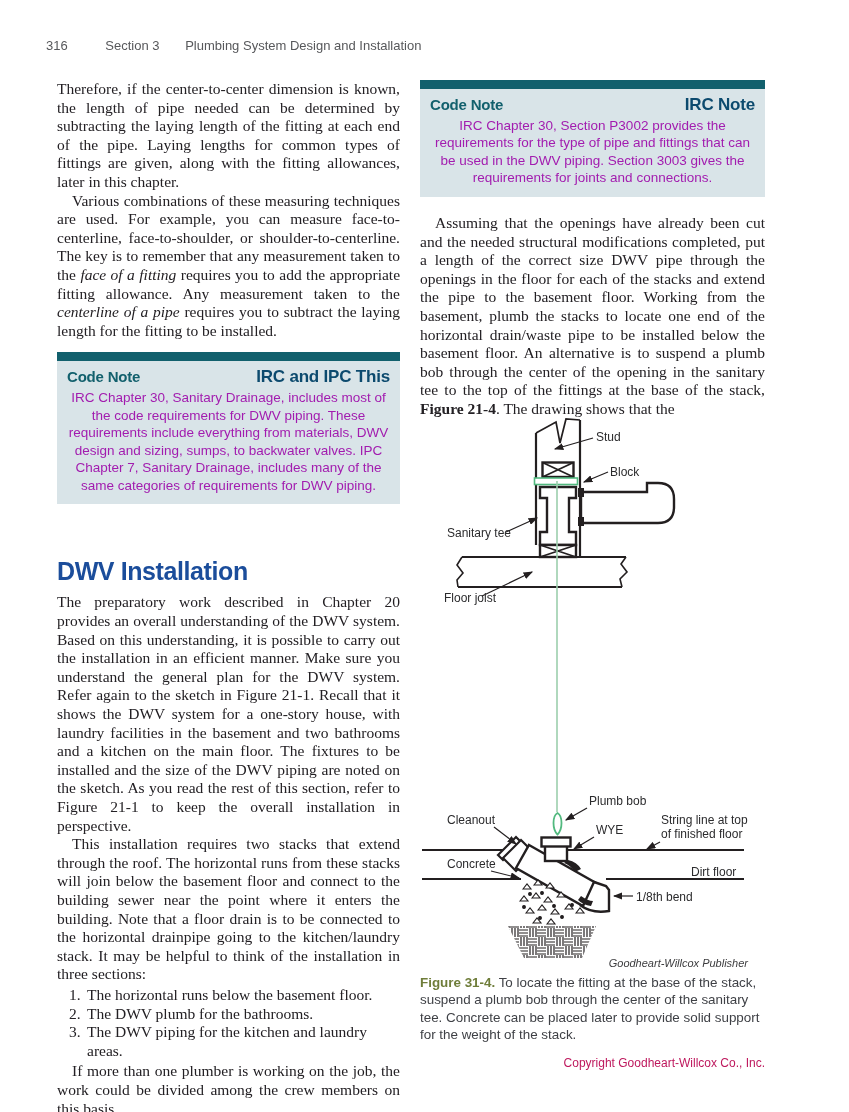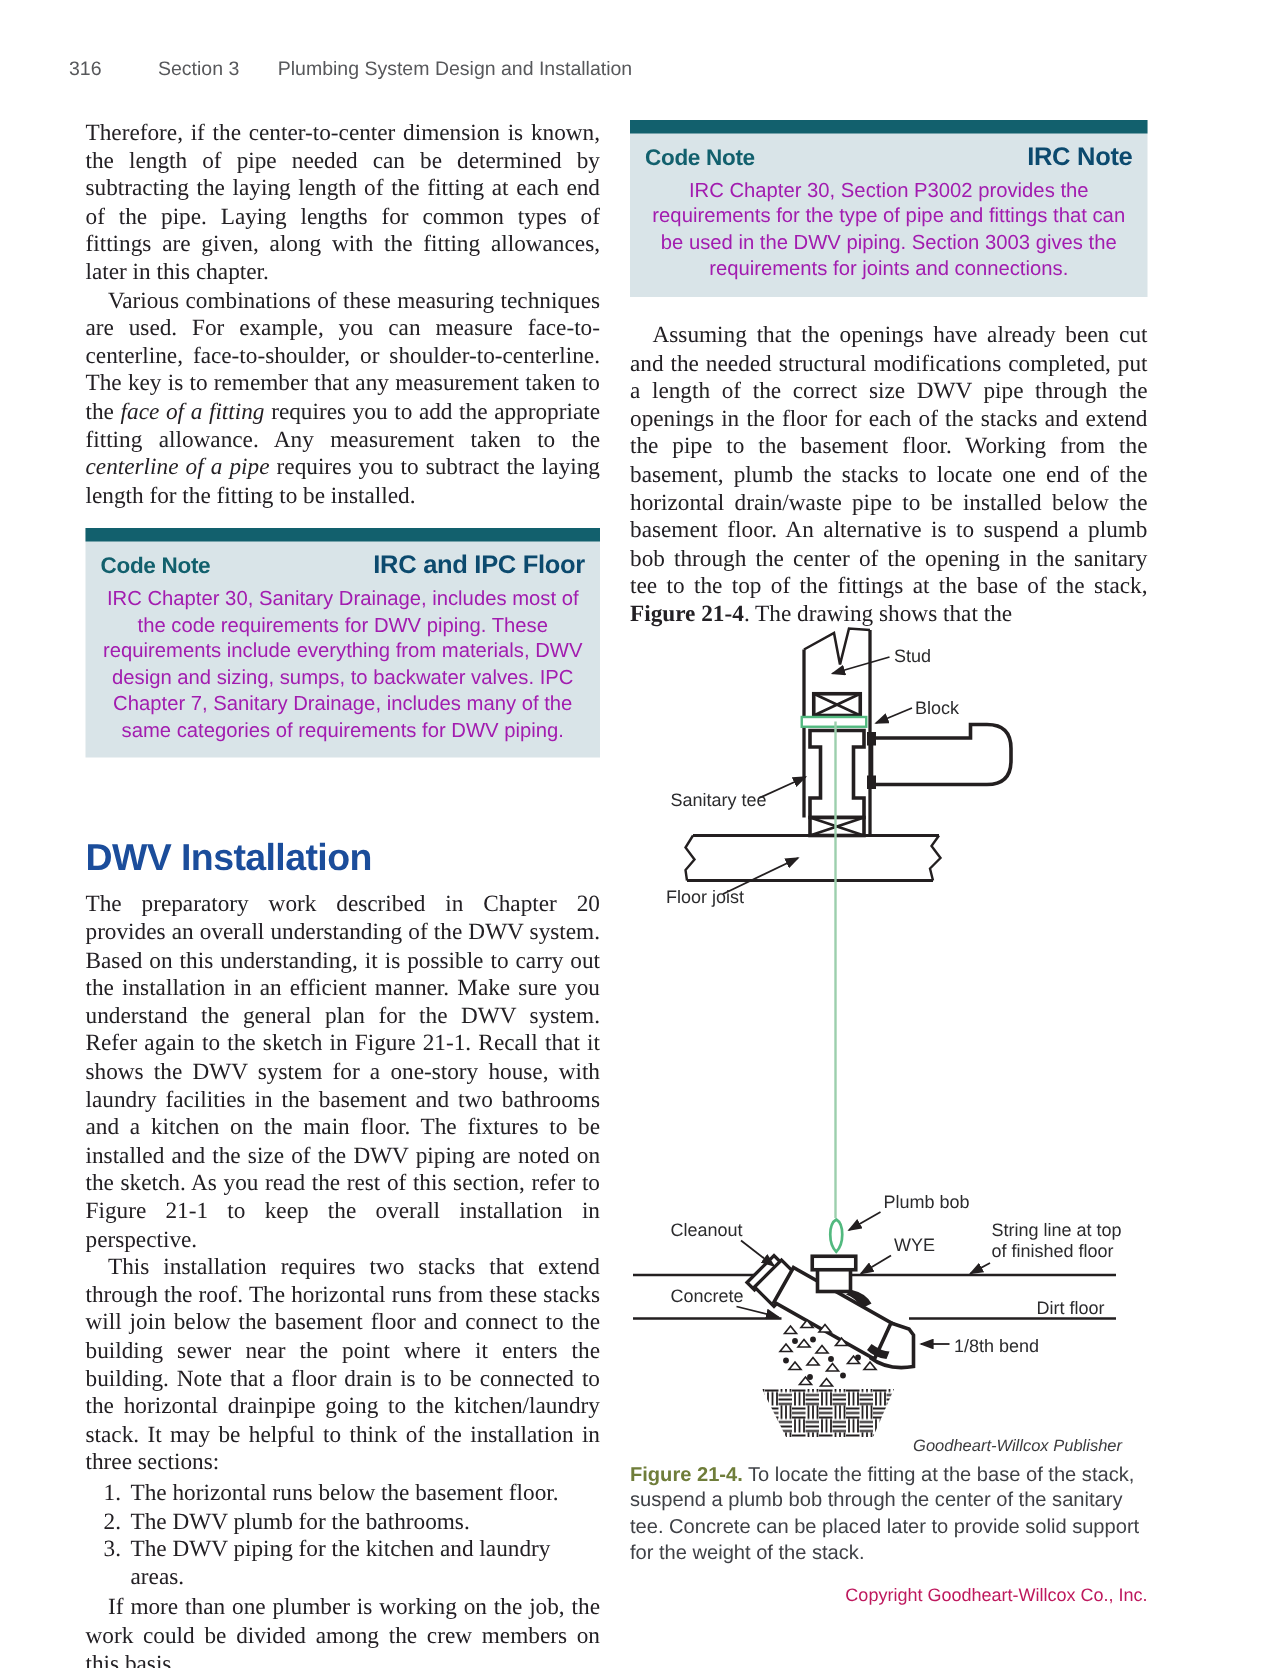--- a/index.html
+++ b/index.html
@@ -48,21 +48,21 @@
   </div>
 
   <div class="col col-left">
     <p>Therefore, if the center-to-center dimension is known, the length of pipe needed can be determined by subtracting the laying length of the fitting at each end of the pipe. Laying lengths for common types of fittings are given, along with the fitting allowances, later in this chapter.</p>
     <p class="indent"><span>Various combinations of these measuring techniques are used. For example, you can measure face-to-centerline, face-to-shoulder, or shoulder-to-centerline. The key is to remember that any measurement taken to the </span><i>face of a fitting</i><span> requires you to add the appropriate fitting allowance. Any measurement taken to the </span><i>centerline of a pipe</i><span> requires you to subtract the laying length for the fitting to be installed.</span></p>
 
     <div class="note">
       <div class="note-inner">
         <div class="note-hd">
           <span class="cn">Code Note</span>
-          <span class="nt">IRC and IPC Floor</span>
+          <span class="nt">IRC and IPC This</span>
         </div>
         <div class="note-bd">IRC Chapter 30, Sanitary Drainage, includes most of the code requirements for DWV piping. These requirements include everything from materials, DWV design and sizing, sumps, to backwater valves. IPC Chapter 7, Sanitary Drainage, includes many of the same categories of requirements for DWV piping.</div>
       </div>
     </div>
 
     <h2 class="heading"><br><span>DWV Installation</span></h2>
 
     <p>The preparatory work described in Chapter 20 provides an overall understanding of the DWV system. Based on this understanding, it is possible to carry out the installation in an efficient manner. Make sure you understand the general plan for the DWV system. Refer again to the sketch in Figure 21-1. Recall that it shows the DWV system for a one-story house, with laundry facilities in the basement and two bathrooms and a kitchen on the main floor. The fixtures to be installed and the size of the DWV piping are noted on the sketch. As you read the rest of this section, refer to Figure 21-1 to keep the overall installation in perspective.</p>
     <p class="indent">This installation requires two stacks that extend through the roof. The horizontal runs from these stacks will join below the basement floor and connect to the building sewer near the point where it enters the building. Note that a floor drain is to be connected to the horizontal drainpipe going to the kitchen/laundry stack. It may be helpful to think of the installation in three sections:</p>
     <ol class="steps">
@@ -202,17 +202,17 @@
       <text x="176" y="419">WYE</text>
       <text x="241" y="409">String line at top</text>
       <text x="241" y="423">of finished floor</text>
       <text x="27" y="453">Concrete</text>
       <text x="271" y="461">Dirt floor</text>
       <text x="216" y="486">1/8th bend</text>
       <text x="328" y="552" text-anchor="end" class="credit">Goodheart-Willcox Publisher</text>
     </svg>
   </div>
 
-  <div class="fig-caption"><span class="fig-no">Figure 21-4.</span><span> To locate the fitting at the base of the stack, suspend a plumb bob through the center of the sanitary tee. Concrete can be placed later to provide solid support for the weight of the stack.</span></div>
+  <div class="fig-caption"><span class="fig-no">Figure 31-4.</span><span> To locate the fitting at the base of the stack, suspend a plumb bob through the center of the sanitary tee. Concrete can be placed later to provide solid support for the weight of the stack.</span></div>
 
   <div class="copyright">Copyright Goodheart-Willcox Co., Inc.</div>
 
 </div>
 
 </body></html>

